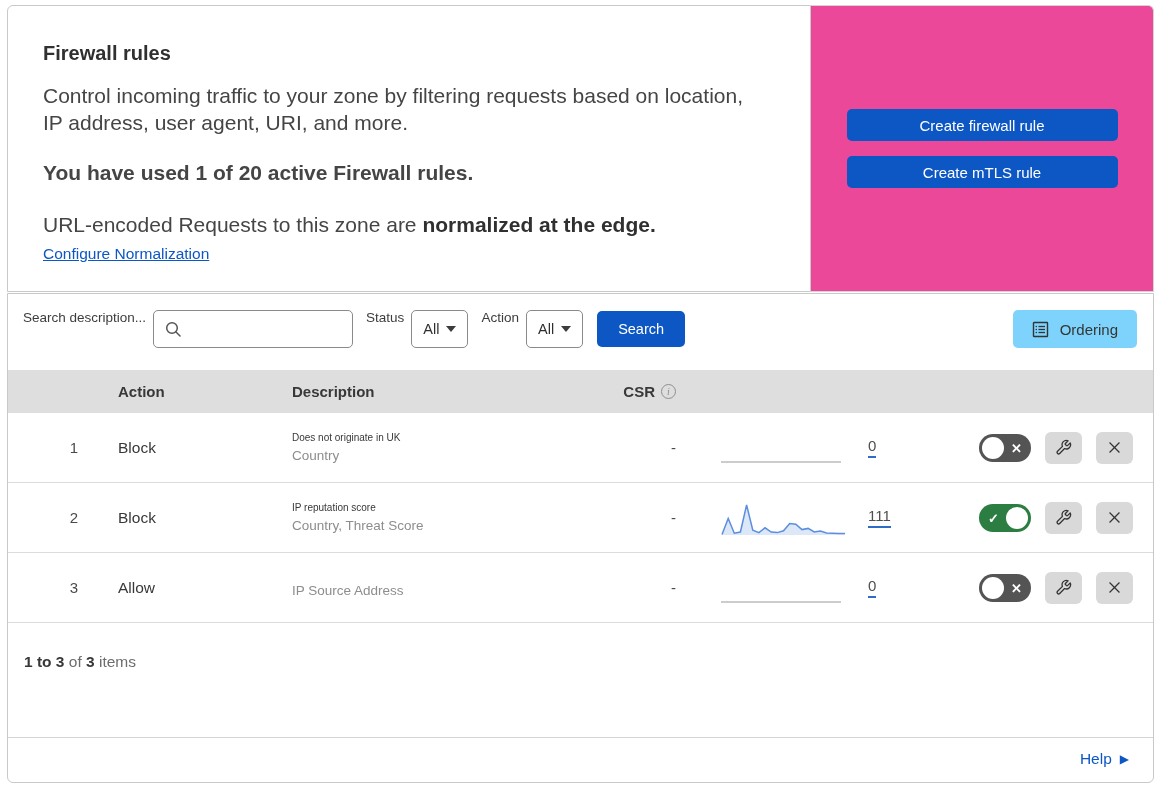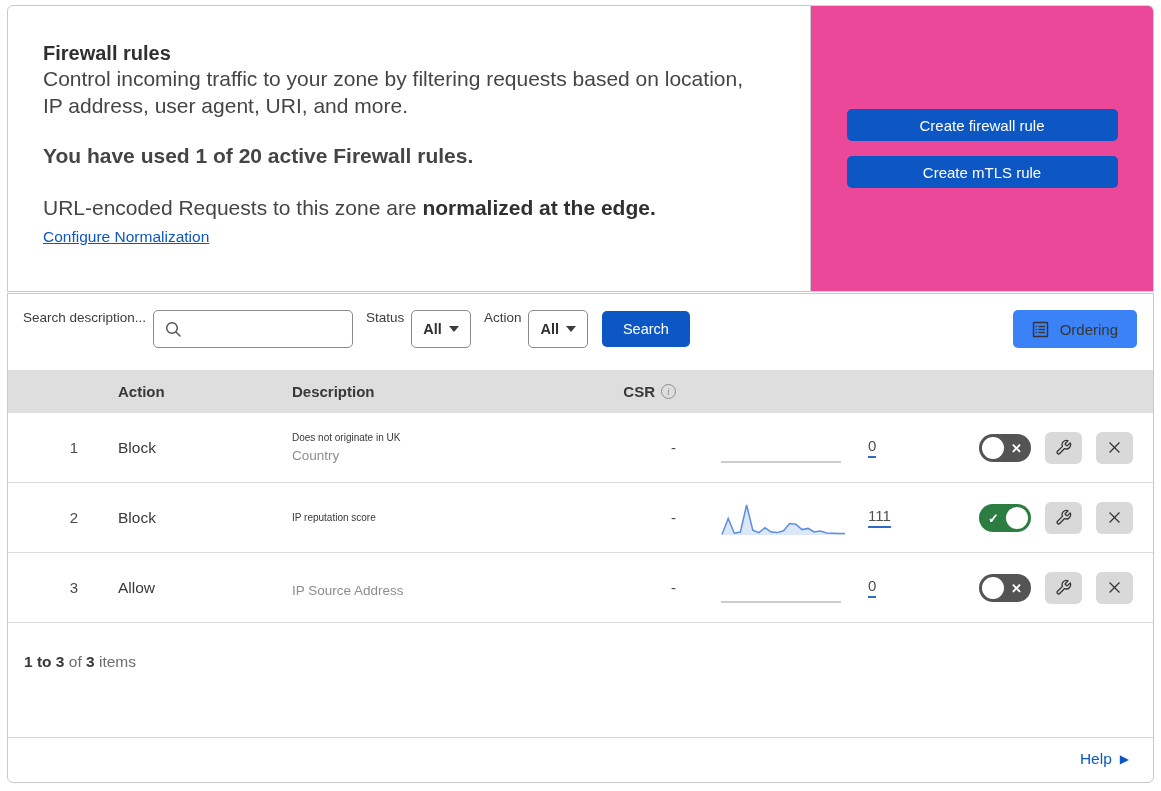--- a/index.html
+++ b/index.html
@@ -13,21 +13,21 @@
   }
   .page { position: absolute; left: 7px; top: 5px; width: 1147px; }
 
   
   .top-section { display: flex; height: 287px; }
   .intro-card {
     width: 804px; background: #fff;
     border: 1px solid #c9c9c9; border-radius: 6px 0 0 0;
     padding: 36px 42px 0 35px;
   }
-  .intro-card h1 { font-size: 20px; font-weight: 700; color: #303030; }
+  .intro-card h1 { font-size: 20px; font-weight: 700; color: #303030; margin-bottom: 17px; }
   .intro-card p { font-size: 21px; line-height: 27px; color: #454545; }
   .intro-desc { max-width: 710px; margin-bottom: 23px; }
   .intro-usage { font-weight: 700; color: #303030; margin-bottom: 25px; }
   .intro-norm { margin-bottom: 7px; }
   .intro-norm b { color: #303030; }
   .text-link {
     color: var(--accent, #0d57c4); font-size: 15.5px;
     text-decoration: underline; cursor: pointer;
   }
   .side-panel {
@@ -56,34 +56,34 @@
   .filter-bar { padding: 16px 16px 22px 15px; display: flex; align-items: flex-end; }
   .field-group { display: flex; gap: 7px; margin-right: 13px; }
   .field-label { font-size: 13.5px; color: #3d3d3d; }
   .search-box {
     width: 200px; height: 38px; border: 1px solid #8a8a8a; border-radius: 5px;
     display: flex; align-items: center; padding: 0 10px; background: #fff; cursor: text;
   }
   .select-box {
     height: 38px; border: 1px solid #8a8a8a; border-radius: 5px; background: #fff;
     display: flex; align-items: center; gap: 7px; padding: 0 11px;
-    font-size: 14.5px; color: #2f2f2f; cursor: pointer; font-weight: bold;
+    font-size: 14.5px; color: #2f2f2f; cursor: pointer;
   }
   .caret-down {
     width: 0; height: 0; border-left: 5px solid transparent;
     border-right: 5px solid transparent; border-top: 6px solid #3c3c3c;
   }
   .btn-search {
     height: 36px; padding: 0 21px; margin-left: 1px; margin-bottom: 1px;
     background: var(--accent, #0d57c4); color: #fff; border: none; border-radius: 5px;
     font-family: inherit; font-size: 14.5px; cursor: pointer;
   }
   .filter-spacer { flex: 1; }
   .btn-ordering {
-    height: 38px; padding: 0 19px; background: #3b82f6; border: none; border-radius: 5px;
+    height: 38px; padding: 0 19px; background: #7dd3fc; border: none; border-radius: 5px;
     display: flex; align-items: center; gap: 11px;
     font-family: inherit; font-size: 15px; color: #363636; cursor: pointer;
   }
 
   
   .grid-cols {
     display: grid;
     grid-template-columns: 100px 175px 300px 105px 265px 1fr;
     align-items: center;
   }
@@ -265,20 +265,21 @@
           </span>
         </button>
       </div>
     </div>
 
     <div class="grid-cols table-row">
       <div class="col-num row-num">2</div>
       <div class="col-action cell-action">Block</div>
       <div class="col-desc cell-desc">
         <div class="desc-main">IP reputation score</div>
+        <div class="desc-sub">Country, Threat Score</div>
       </div>
       <div class="col-csr cell-csr">-</div>
       <div class="cell-activity">
         <div class="chart-box">
             <svg width="125" height="38">
               <polygon points="1,36 1.0,35.4 7.2,19.5 13.3,34.2 19.4,33.0 25.6,6.0 31.8,31.2 37.9,33.6 44.0,28.8 50.2,33.0 56.4,33.6 62.5,31.8 68.7,24.6 74.8,25.2 81.0,30.6 87.1,29.4 93.3,33.0 99.4,32.1 105.5,33.9 111.7,34.2 117.8,34.5 124.0,34.5 124,36" fill="#dce8f8"></polygon>
               <polyline points="1.0,35.4 7.2,19.5 13.3,34.2 19.4,33.0 25.6,6.0 31.8,31.2 37.9,33.6 44.0,28.8 50.2,33.0 56.4,33.6 62.5,31.8 68.7,24.6 74.8,25.2 81.0,30.6 87.1,29.4 93.3,33.0 99.4,32.1 105.5,33.9 111.7,34.2 117.8,34.5 124.0,34.5" fill="none" stroke="#5b8ede" stroke-width="1.5"></polyline>
             </svg>
           </div>
         <a class="count-link">111</a>

